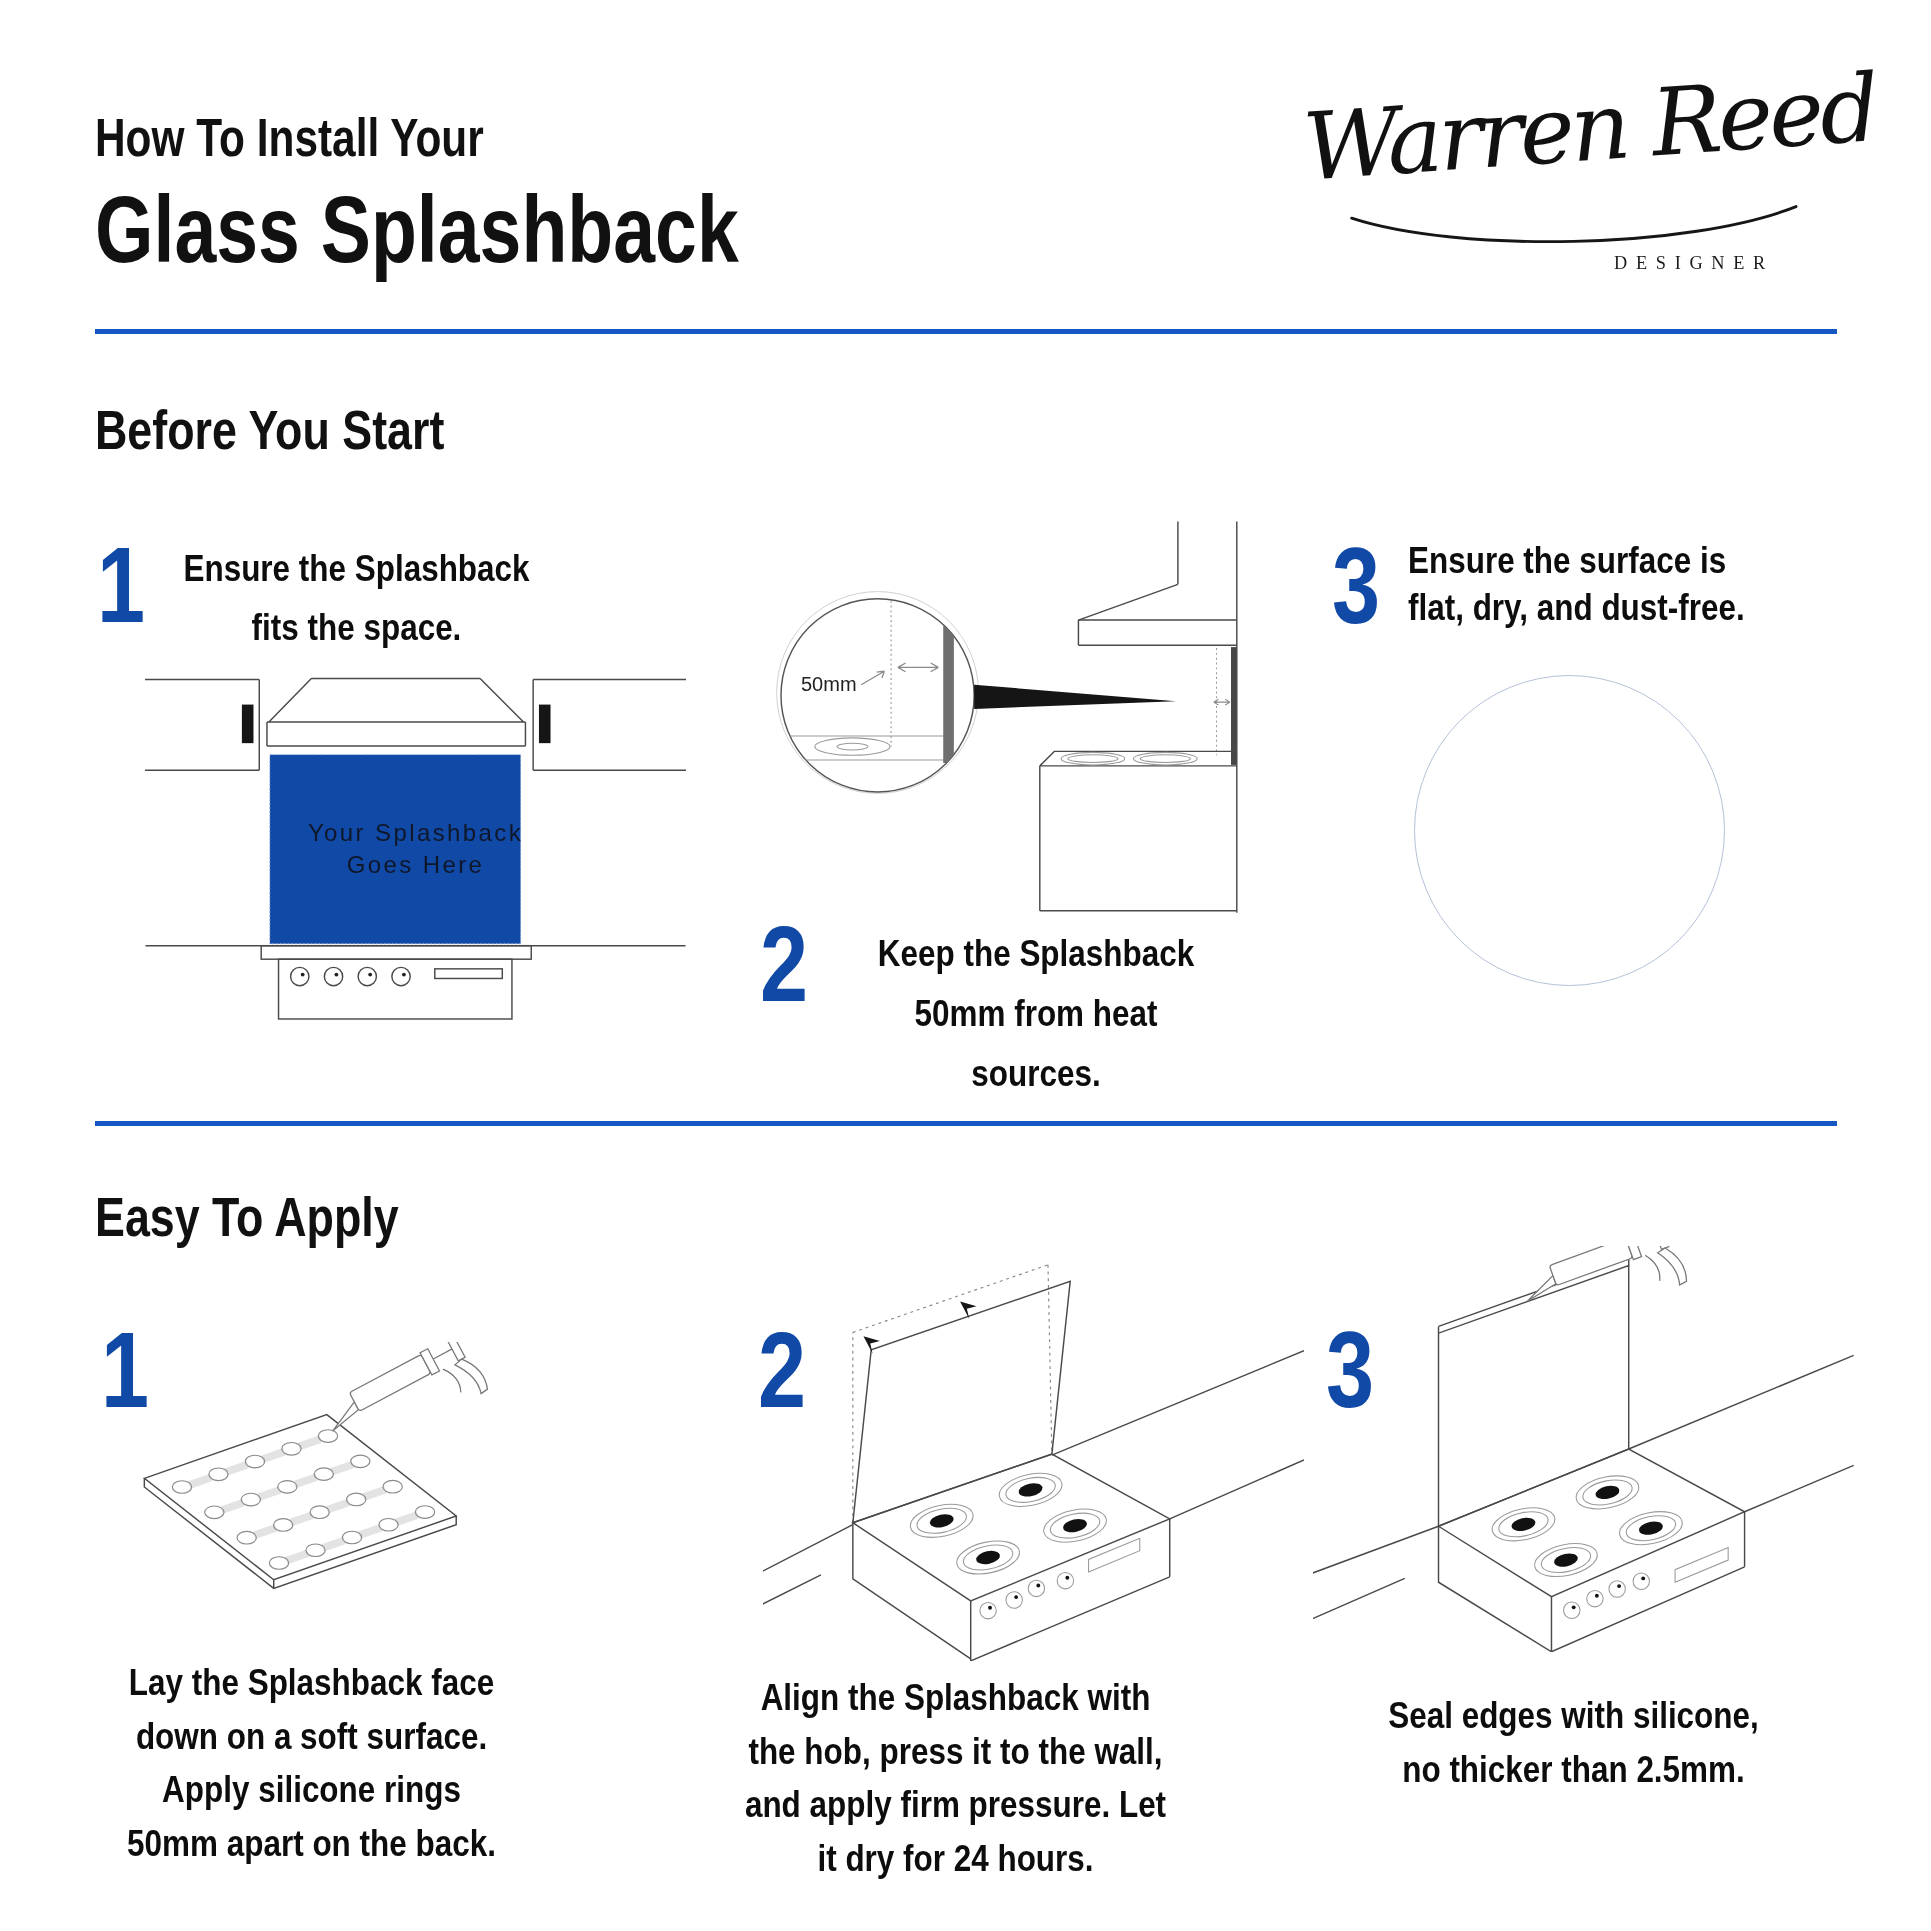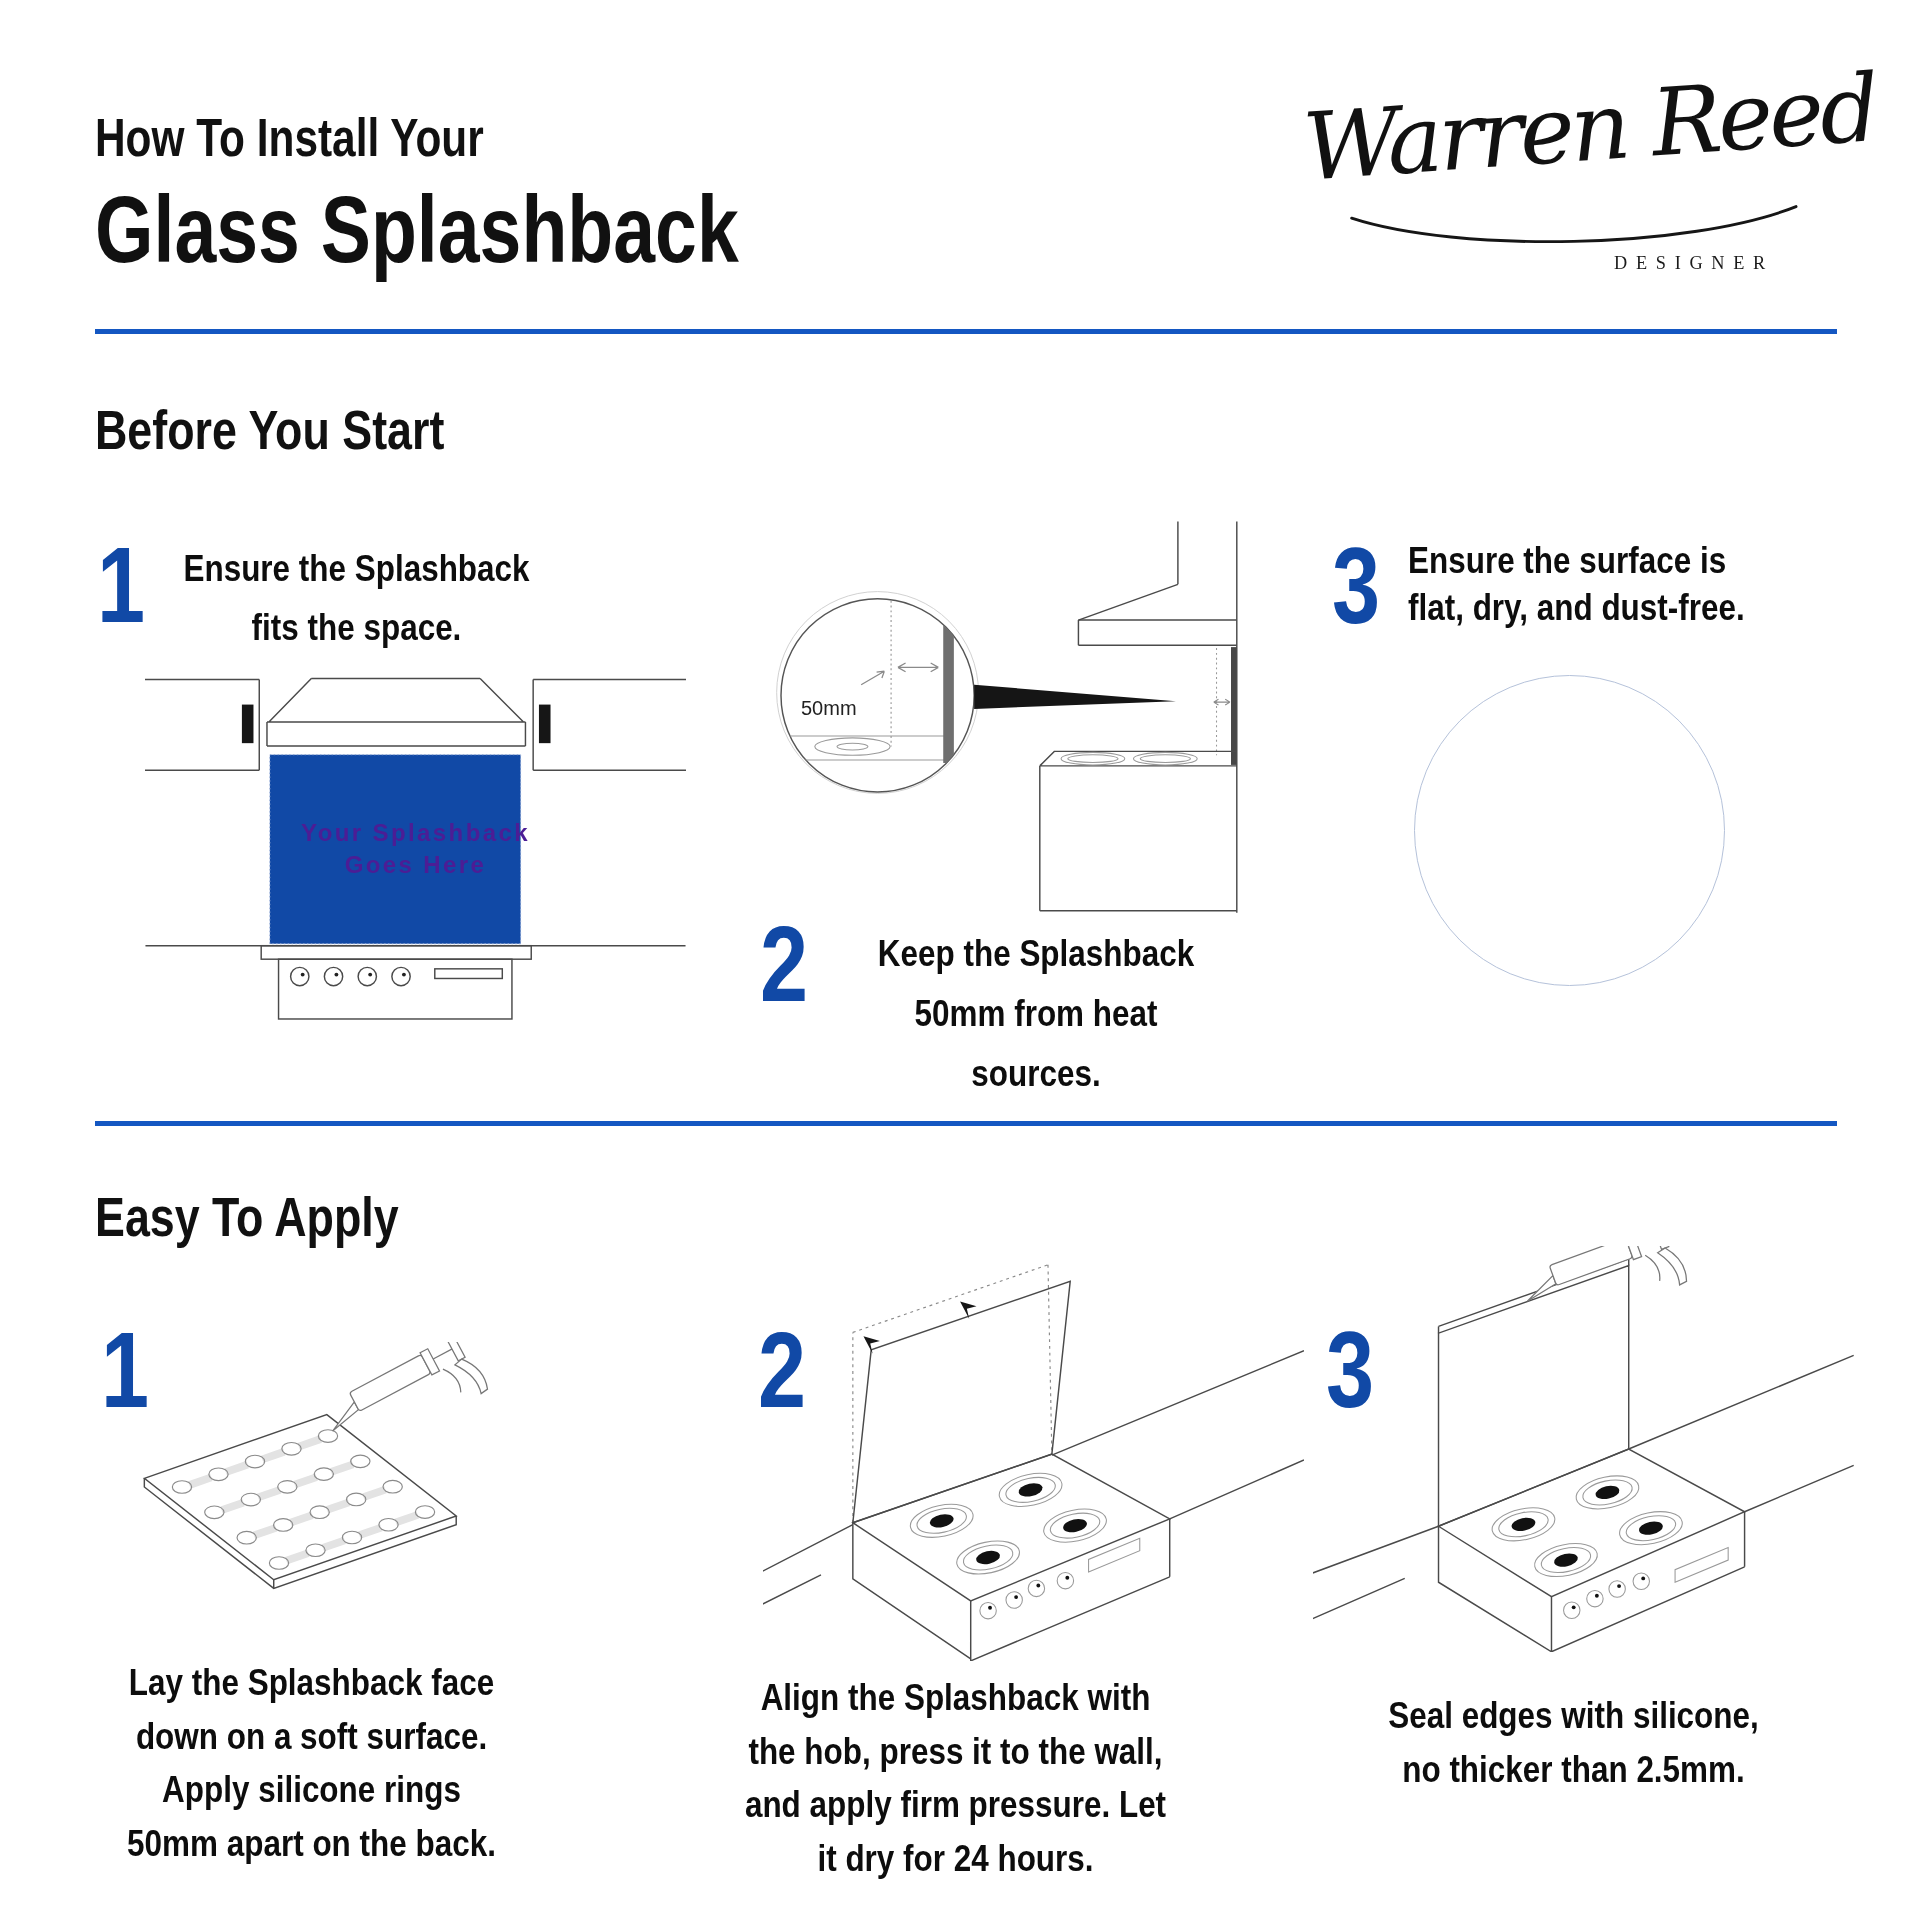--- a/index.html
+++ b/index.html
@@ -54,24 +54,24 @@
   }
   .silicone-circle{
     left:1419px;top:683px;width:300px;height:300px;border-radius:50%;
     background:var(--accent);display:flex;align-items:center;justify-content:center;text-align:center;
   }
   .silicone-text{
     color:#fff;font-size:32px;font-weight:400;line-height:1.38;white-space:pre-line;
     transform:scaleX(0.9);
   }
   .splash-label{
-    left:269px;top:817px;width:293px;text-align:center;color:#4c1d95;
-    font-size:24px;font-weight:700;letter-spacing:2.4px;line-height:1.34;white-space:pre-line;
-  }
-  .mm-label{left:801px;top:697px;font-size:20px;font-weight:400;color:#222;}
+    left:269px;top:817px;width:293px;text-align:center;color:#0f172a;
+    font-size:24px;font-weight:400;letter-spacing:2.4px;line-height:1.34;white-space:pre-line;
+  }
+  .mm-label{left:801px;top:673px;font-size:20px;font-weight:400;color:#222;}
   svg{display:block;}
   .ln{stroke:var(--line);stroke-width:1.5;fill:none;}
   .lnthin{stroke:#9a9a9a;stroke-width:1.1;fill:none;}
   .fill-accent{fill:var(--accent);}
 </style>
 </head>
 <body>
 
 <div class="page">
 

